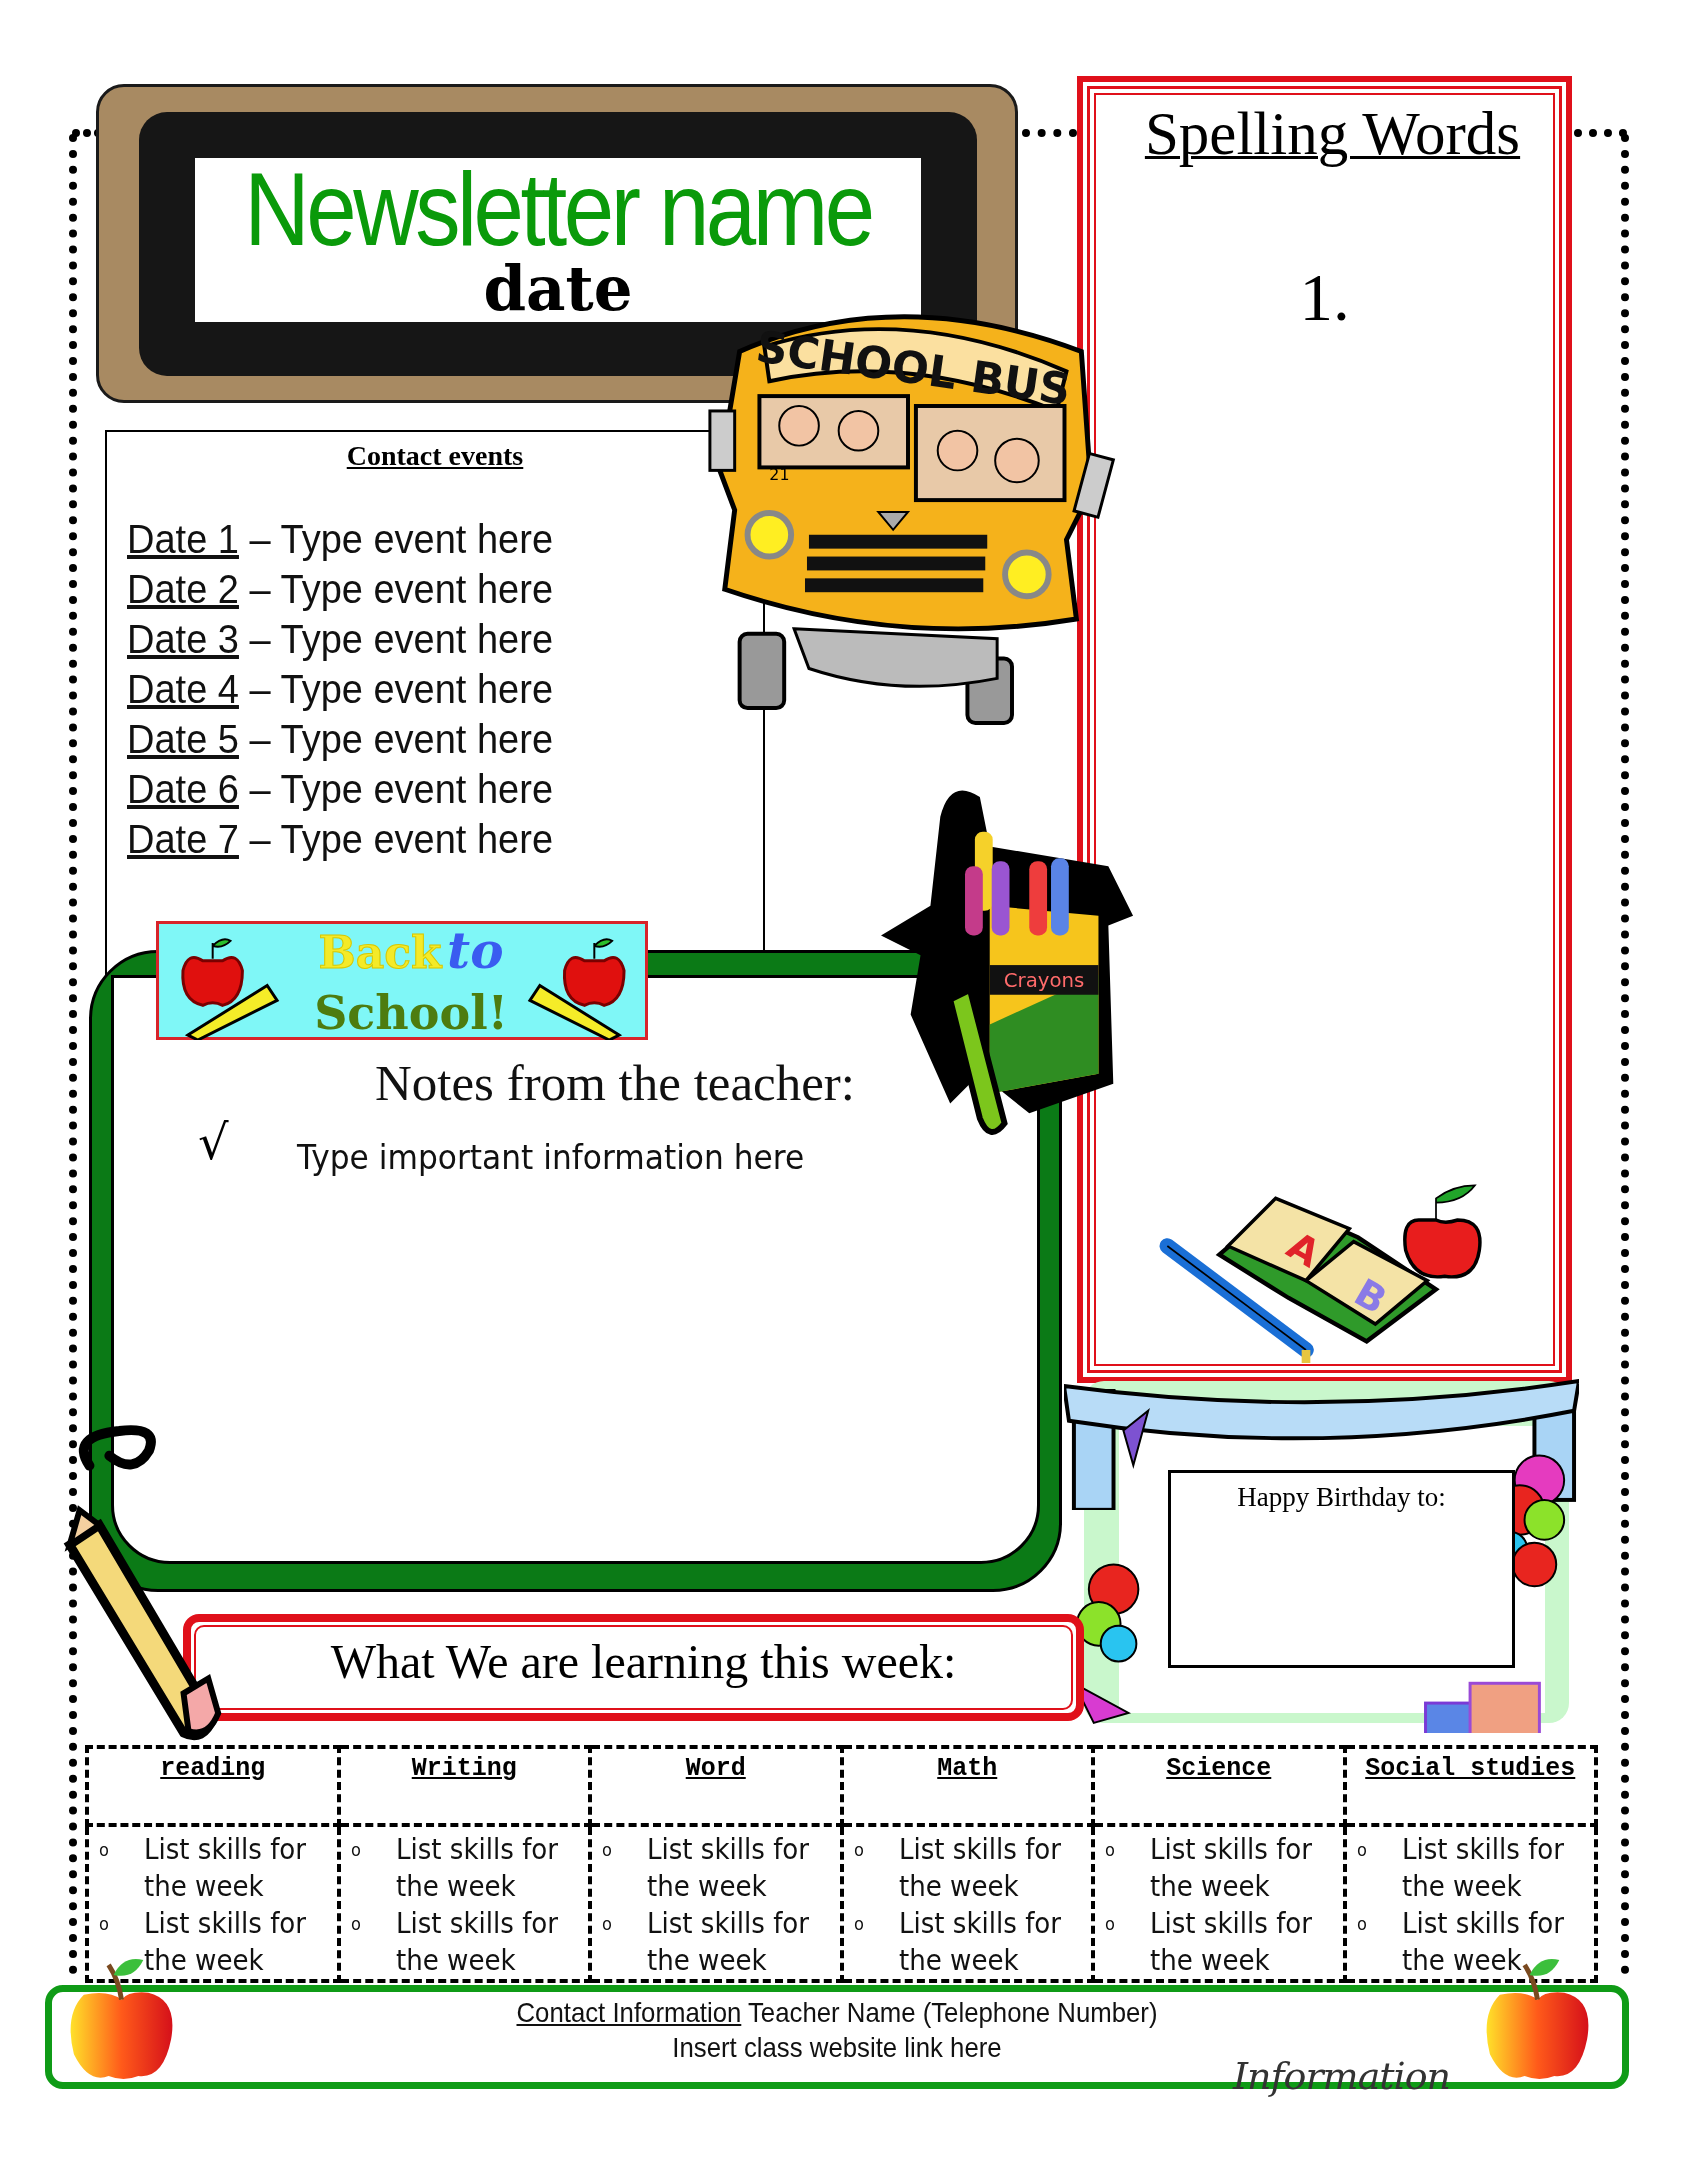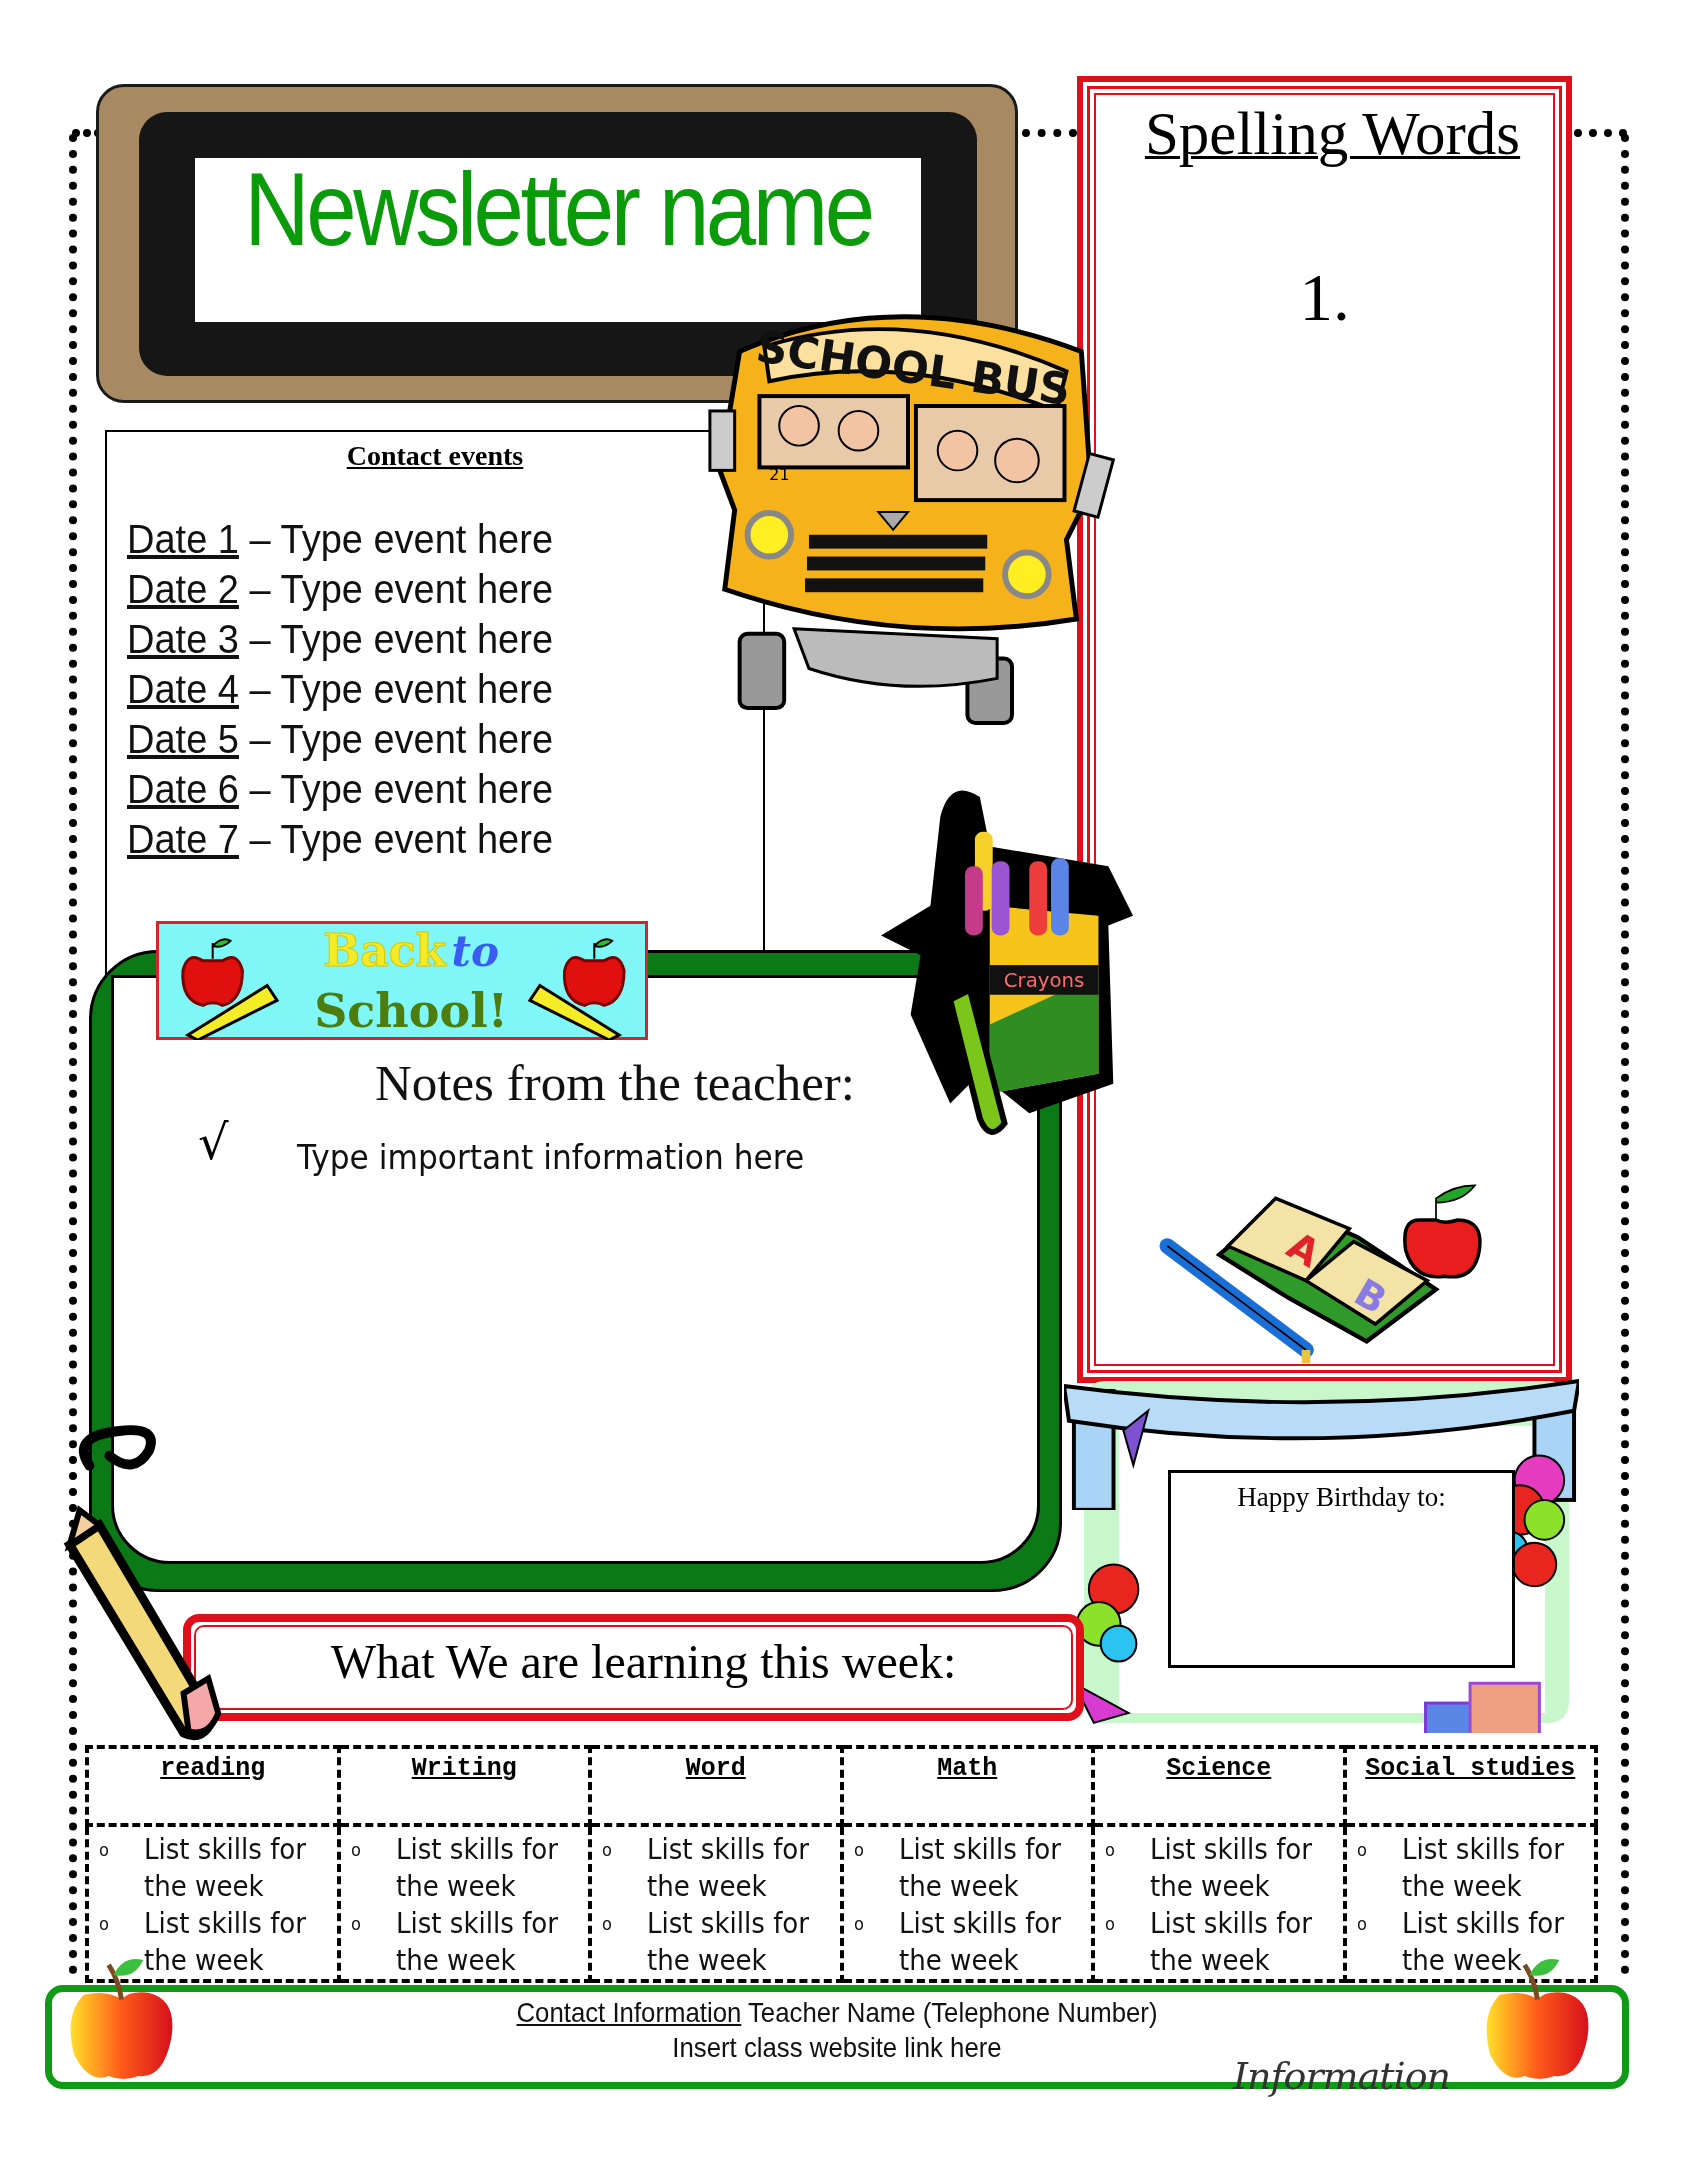--- a/index.html
+++ b/index.html
@@ -35,21 +35,21 @@
   .notes-frame{left:89px;top:950px;width:973px;height:642px;background:#0b7a16;border:3px solid #000;border-radius:69px;box-sizing:border-box;}
   .notes-inner{left:111px;top:975px;width:929px;height:589px;background:#fff;border:3px solid #000;box-sizing:border-box;border-radius:0 0 59px 59px;outline:4px solid #fff;outline-offset:-10px;}
   .notes-title{left:111px;top:1054px;width:929px;text-align:center;font-family:"Liberation Serif",serif;font-size:51px;color:#111;padding-left:79px;box-sizing:border-box;}
   .notes-check{left:198px;top:1114px;font-family:"DejaVu Serif",serif;font-size:48px;}
   .notes-item{left:297px;top:1137px;font-family:"DejaVu Sans",sans-serif;font-size:34px;color:#111;transform:scaleX(0.92);transform-origin:left;}
 
   
   .bts{left:156px;top:921px;width:492px;height:119px;background:#7ff7f7;border:3px solid #d8242a;box-sizing:border-box;}
   .bts-text{left:297px;top:926px;width:228px;text-align:center;font-family:"DejaVu Serif",serif;font-weight:bold;line-height:50px;}
   .bts-back{color:#f4ea28;font-size:44px;-webkit-text-stroke:1px #d8c800;}
-  .bts-to{color:#3a5cf0;font-size:42px;font-style:italic;}
+  .bts-to{color:#3a5cf0;font-size:50px;font-style:italic;}
   .bts-school{color:#4d7c0f;font-size:46px;margin-top:12px;}
 
   
   .crayons{left:881px;top:777px;width:257px;height:391px;}
 
   
   .spell{left:1077px;top:76px;width:495px;height:1307px;border:6px solid #e0101a;box-sizing:border-box;background:#fff;}
   .spell::before{content:"";position:absolute;left:4px;top:4px;right:4px;bottom:4px;border:3px solid #e0101a;}
   .spell::after{content:"";position:absolute;left:11px;top:11px;right:11px;bottom:11px;border:2px solid #e0101a;}
   .spell-title{left:1077px;top:99px;width:511px;text-align:center;font-family:"Liberation Serif",serif;font-size:61px;text-decoration:underline;text-decoration-thickness:3px;}
@@ -93,20 +93,21 @@
 <div class="abs dots-top-left"></div>
 <div class="abs dots-top-mid"></div>
 <div class="abs dots-top-right"></div>
 <div class="abs dots-left"></div>
 <div class="abs dots-right"></div>
 
 <div class="abs board-frame"></div>
 <div class="abs board-black"></div>
 <div class="abs board-white">
   <span class="title">Newsletter name</span>
+  <span class="subtitle">date</span>
 </div>
 
 <div class="abs events"></div>
 <div class="abs events-bottom"></div>
 <svg class="abs events-curl" viewBox="0 0 85 80">
   <path d="M84 0 L84 36 L0 79" fill="none" stroke="#000" stroke-width="2"></path>
   <path d="M84 36 Q60 48 30 44 L0 79 Q40 60 84 36 Z" fill="#d8d8d8" stroke="#000" stroke-width="2"></path>
 </svg>
 <div class="abs events-head">Contact events</div>
 <ul class="abs ev-list">

